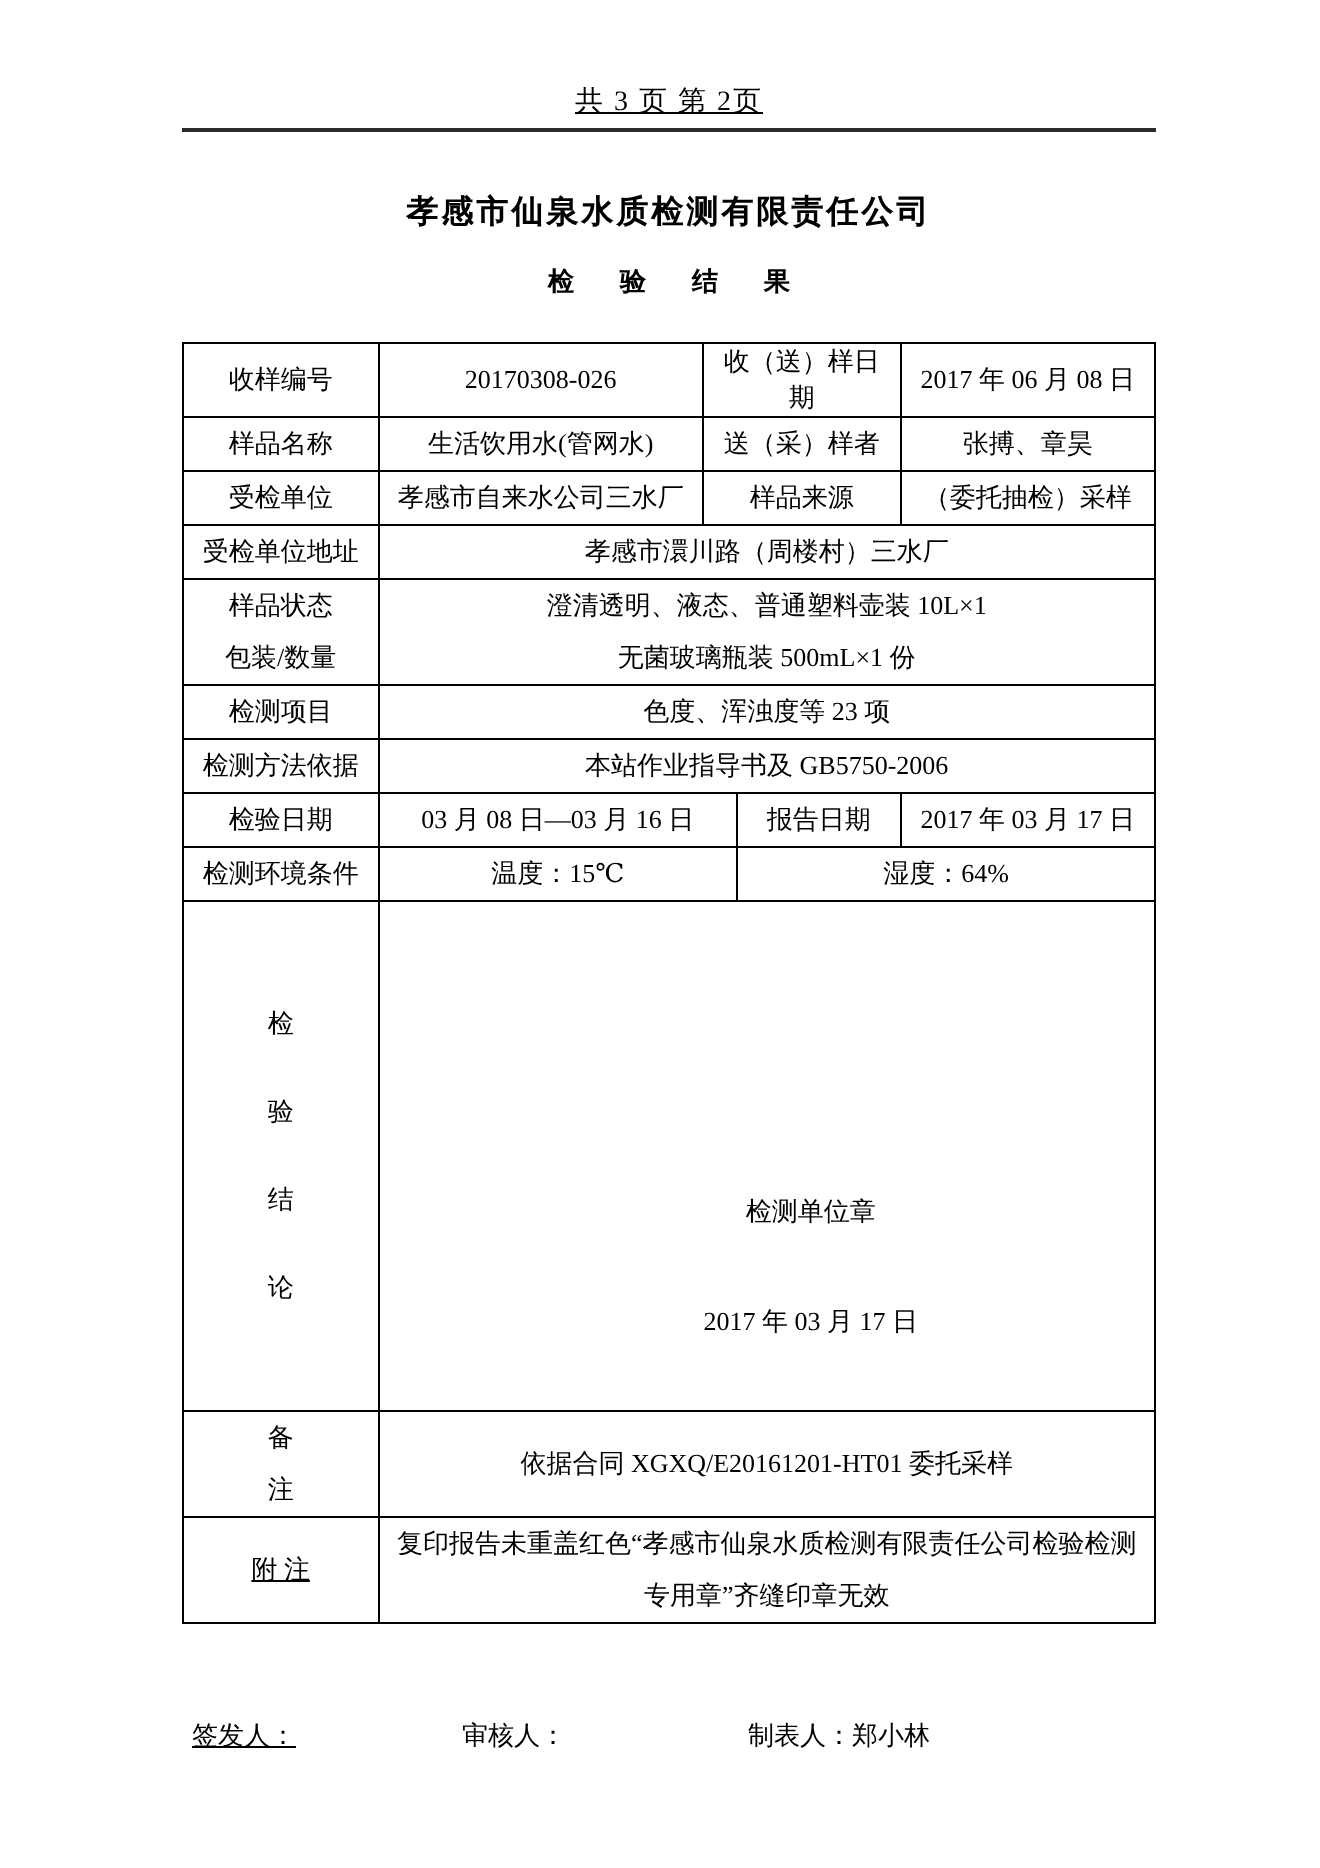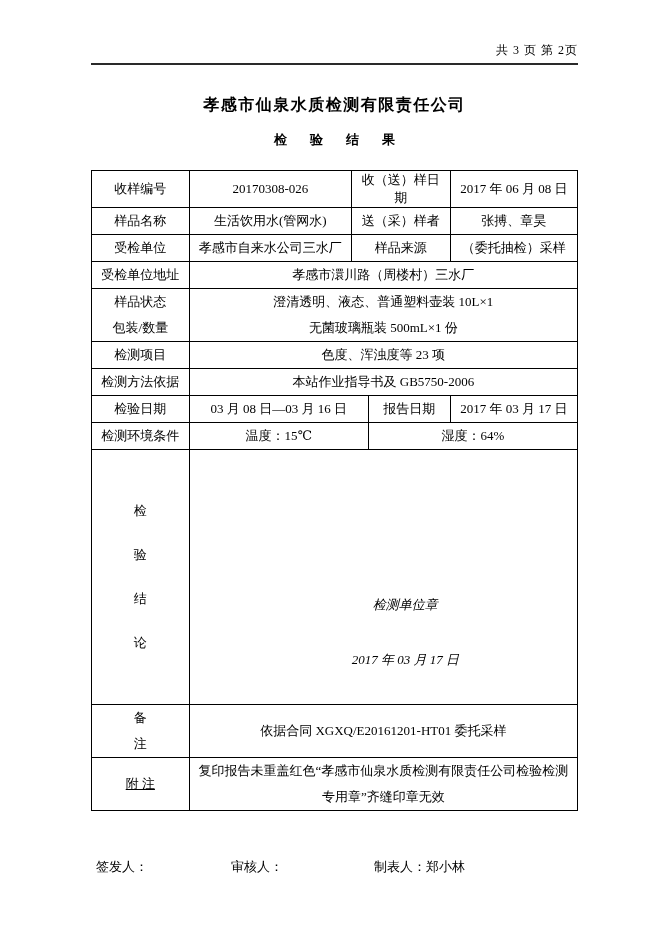--- a/index.html
+++ b/index.html
@@ -5,21 +5,21 @@
   html,body{margin:0;padding:0;}
   body{
     width:660px;height:934px;background:#ffffff;color:#000;
     font-family:"Liberation Serif","DejaVu Serif",serif;
     -webkit-font-smoothing:antialiased;
   }
   .page{position:relative;width:660px;height:934px;background:#fff;overflow:hidden;}
   .content{margin-left:91px;width:487px;}
 
   .page-info{
-    padding-top:42px;text-align:right;font-size:12px;letter-spacing:1px;
+    padding-top:42px;text-align:center;font-size:14px;letter-spacing:1px;text-decoration:underline;
   }
   .header-rule{
     border:none;border-top:2px solid #2a2a2a;margin:4px 0 0 0;height:0;
   }
 
   .company-title{
     margin:30px 0 0 0;text-align:center;font-size:16px;font-weight:bold;
     letter-spacing:1.5px;
   }
   .report-title{
@@ -39,35 +39,35 @@
   tr.h53{height:53px;}
   tr.h52{height:52px;}
   tr.h255{height:255px;}
 
   .two-line{line-height:26px;}
 
   .vstack{width:15px;margin:0 auto;word-break:break-all;text-align:center;}
   .lh55{line-height:44px;}
   .lh26{line-height:26px;}
 
-  td.concl-cell{vertical-align:top;font-style:italic;}
+  td.concl-cell{vertical-align:top;}
   .concl{padding-top:110px;text-align:center;}
   .concl div{text-indent:44px;line-height:15px;}
   .concl .stamp-line{margin-bottom:40px;}
 
   td.note-cell{
     text-align:left;line-height:26px;padding:0 7px;vertical-align:middle;
   }
   td.note-label{vertical-align:top;line-height:26px;text-decoration:underline;}
 
   .signatures{
     position:relative;height:18px;margin-top:47px;font-size:13px;
   }
   .signatures span{position:absolute;top:0;white-space:nowrap;}
-  .sig-issuer{left:5px;}
+  .sig-issuer{left:5px;text-decoration:underline;}
   .sig-reviewer{left:140px;}
   .sig-preparer{left:283px;}
 </style>
 </head>
 <body>
 
 <div class="page">
   <div class="content">
 
     <div class="page-info">共 3 页 第 2页</div>

